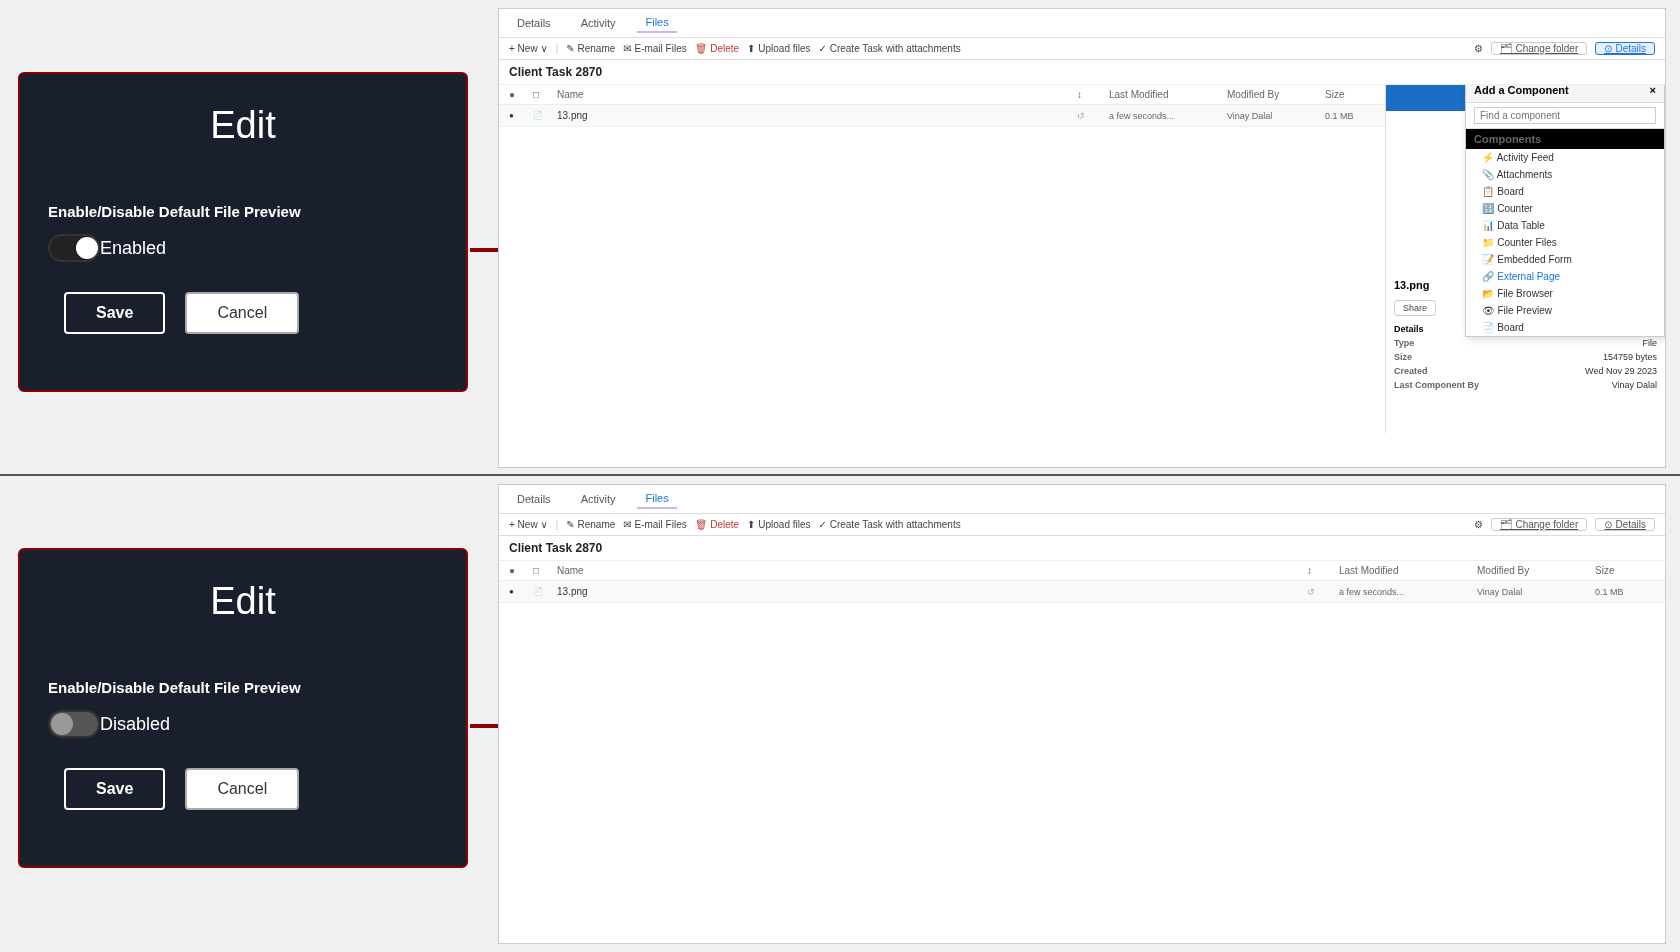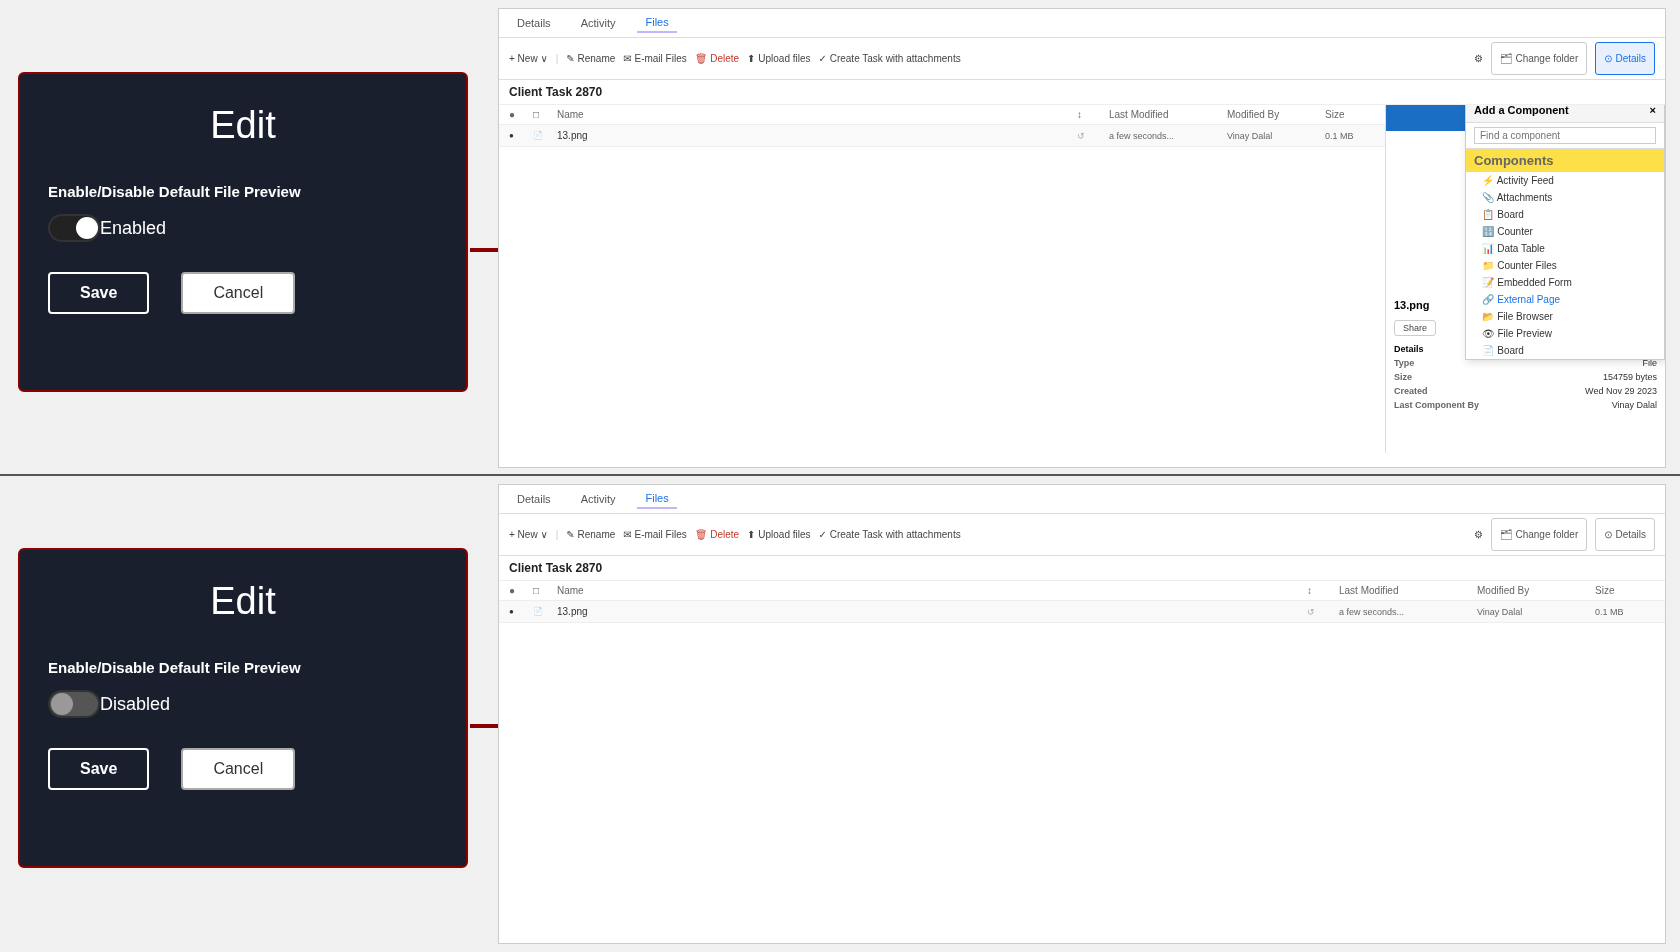--- a/index.html
+++ b/index.html
@@ -30,20 +30,21 @@
       text-align: center;
       width: 100%;
       margin-bottom: 36px;
     }
 
     .edit-panel .setting-label {
       color: white;
       font-size: 15px;
       font-weight: 700;
       margin-bottom: 14px;
+      margin-top: 20px;
     }
 
     .toggle-row {
       display: flex;
       align-items: center;
       gap: 0;
       margin-bottom: 30px;
     }
 
     .toggle-switch {
@@ -84,21 +85,22 @@
     }
 
     .toggle-label {
       color: white;
       font-size: 18px;
       font-weight: 500;
     }
 
     .btn-row {
       display: flex;
-      gap: 32px;
+      gap: 20px;
+      margin-left: 16px;
     }
 
     .btn-save {
       background: #1a1f2e;
       color: white;
       border: 2px solid white;
       border-radius: 4px;
       padding: 10px 30px;
       font-size: 16px;
       cursor: pointer;
@@ -276,24 +278,24 @@
     .popup-search input {
       width: 100%;
       border: 1px solid #ccc;
       padding: 2px 5px;
       font-size: 10px;
       outline: none;
     }
 
     .popup-section-title {
       padding: 4px 8px;
-      font-size: 13px;
+      font-size: 11px;
       font-weight: 700;
       color: #666;
-      background: #fde047;
+      background: #000000;
     }
 
     .popup-item {
       padding: 3px 8px 3px 16px;
       font-size: 10px;
       color: #333;
       cursor: pointer;
     }
 
     .popup-item.active-item {
@@ -338,25 +340,26 @@
 
     .detail-val {
       color: #333;
       text-align: right;
     }
 
     
     .corner-btn {
       border: 1px solid #ccc;
       border-radius: 3px;
-      padding: 10px 8px;
+      padding: 0 8px;
       font-size: 10px;
       background: white;
       cursor: pointer;
       color: #555;
+      text-decoration: underline;
     }
 
     
     .top-section-inner {
       position: relative;
       width: 100%;
       height: 100%;
     }
 
     .bottom-section-inner {

